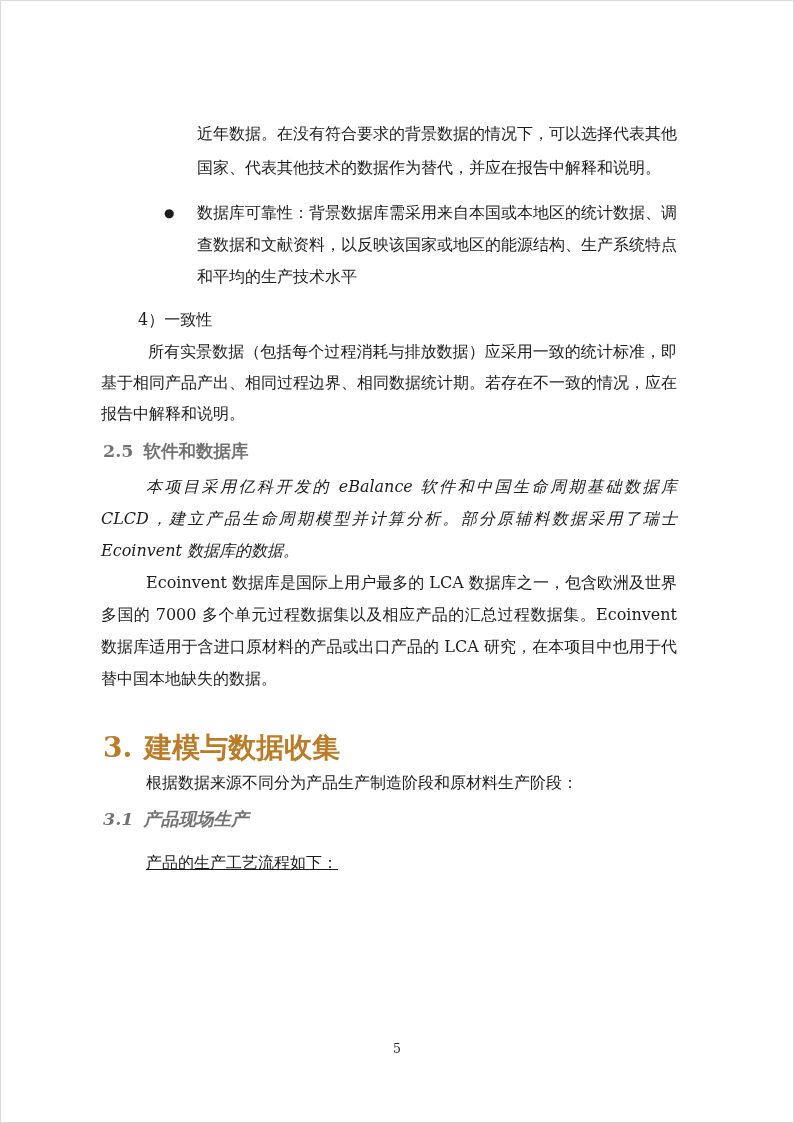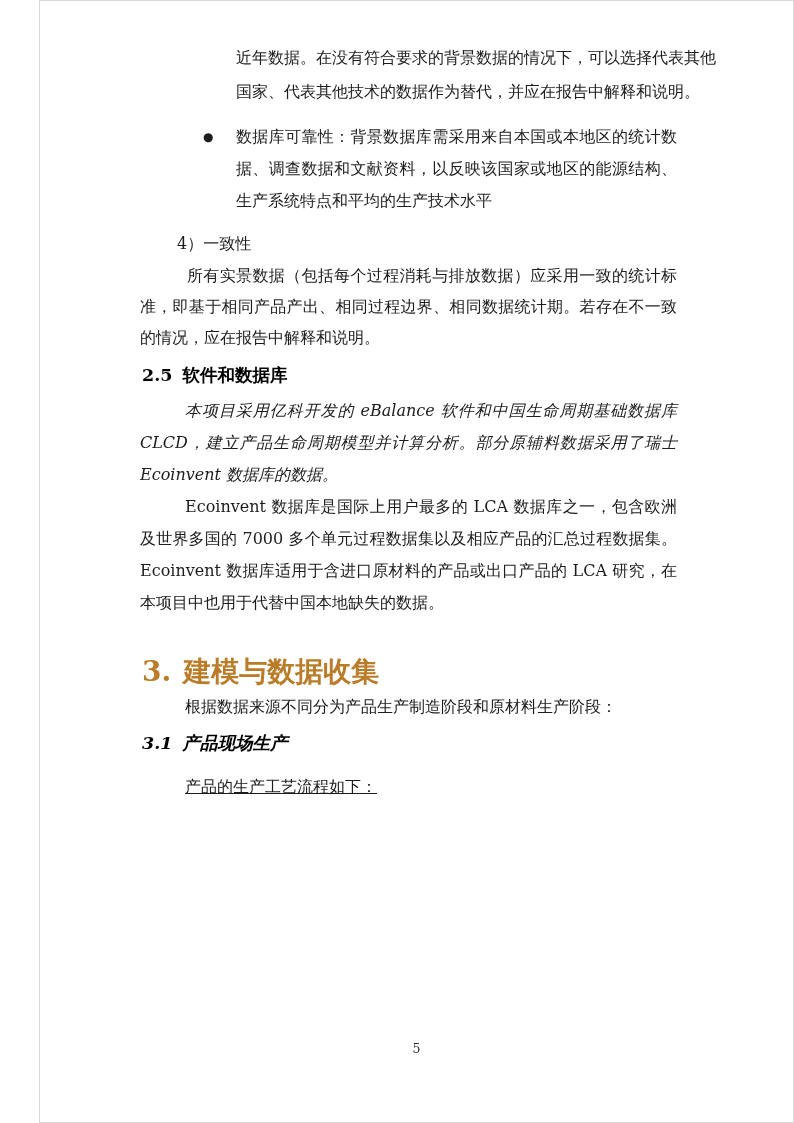--- a/index.html
+++ b/index.html
@@ -13,23 +13,22 @@
     position: relative;
     font-family: "DejaVu Serif", "Liberation Serif", serif;
     color: #1c1c1c;
     overflow: hidden;
   }
   .page {
     position: absolute;
     inset: 0;
     box-sizing: border-box;
     border: 1px solid #d9d9d9;
-    padding: 40px 116px 0 100px;
+    padding: 116px 116px 0 100px;
     background: #ffffff;
-    margin-left: 39px;
   }
   .txt {
     font-size: 16px;
     margin: 0;
   }
   
   .carryover {
     margin-left: 96px;
     width: 480px;
     line-height: 34px;
@@ -65,21 +64,21 @@
   }
   
   .body-para {
     line-height: 32px;
     text-align: justify;
     text-indent: 45px;
   }
   .h-sub {
     font-size: 17.5px;
     font-weight: bold;
-    color: #000000;
+    color: #737373;
     line-height: 24px;
     margin: 10px 0 0 2px;
   }
   .h-sub .hnum { margin-right: 10px; }
   .h-main {
     font-size: 28px;
     font-weight: bold;
     color: #ba7c28;
     line-height: 28px;
     margin: 39px 0 0 2px;

